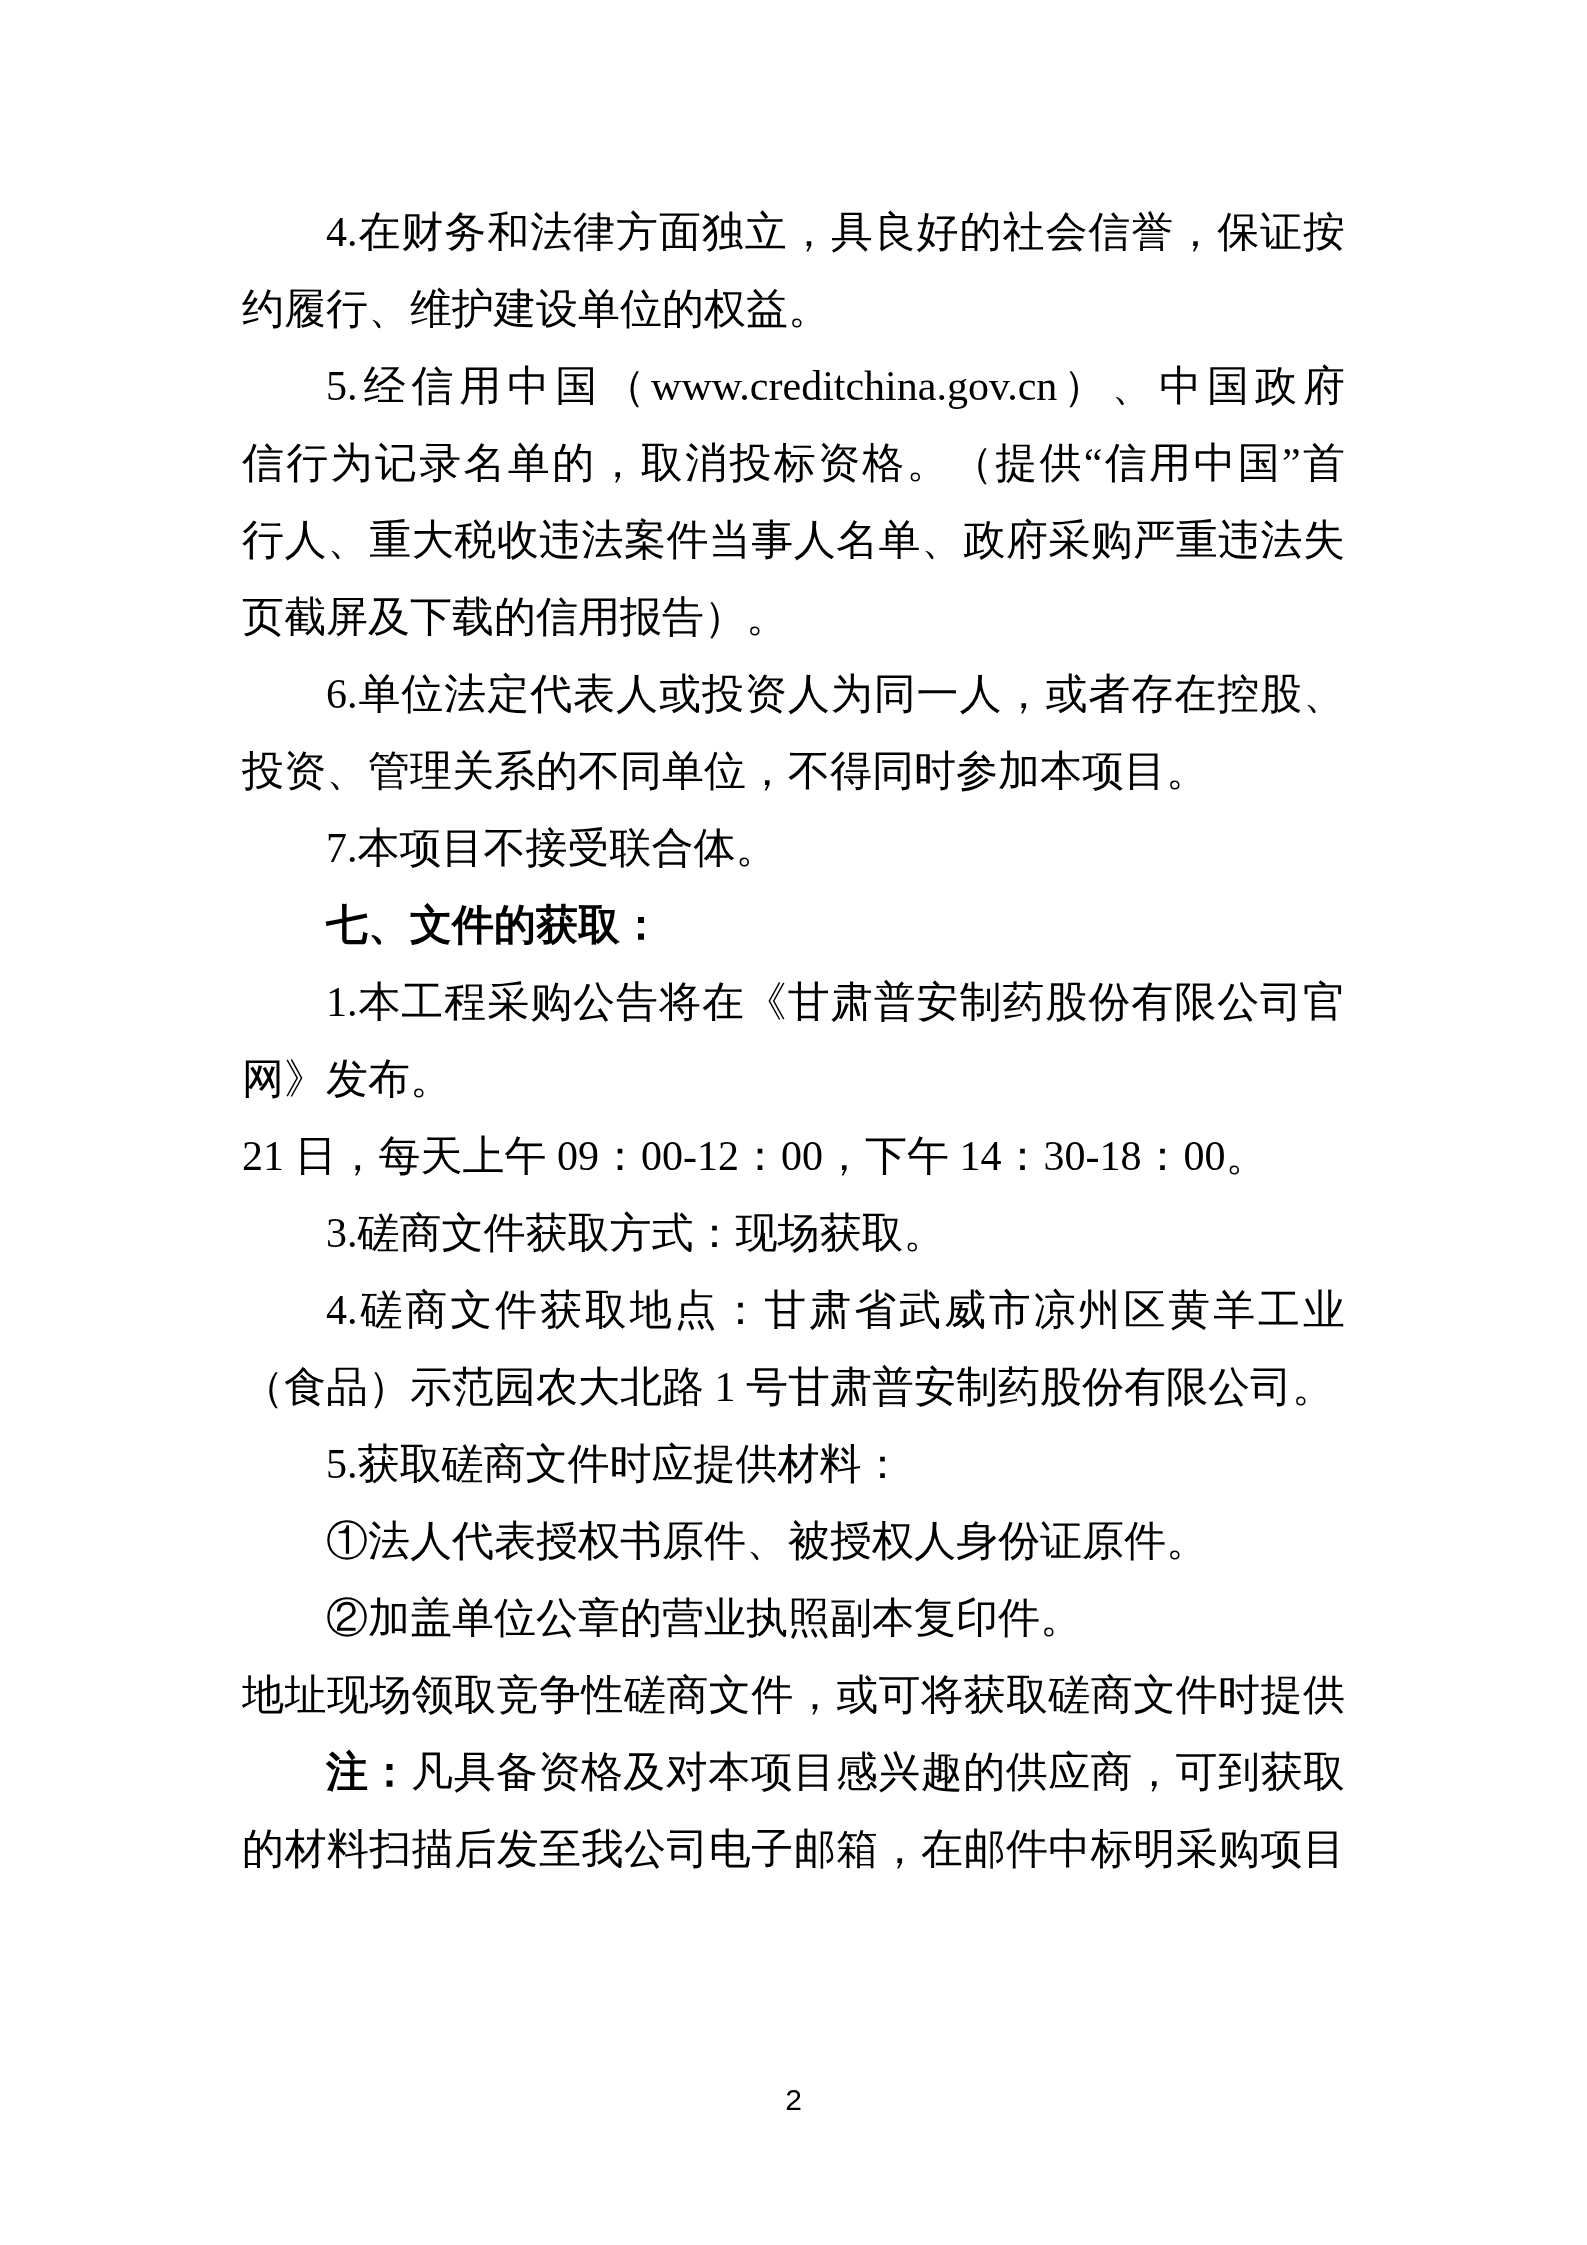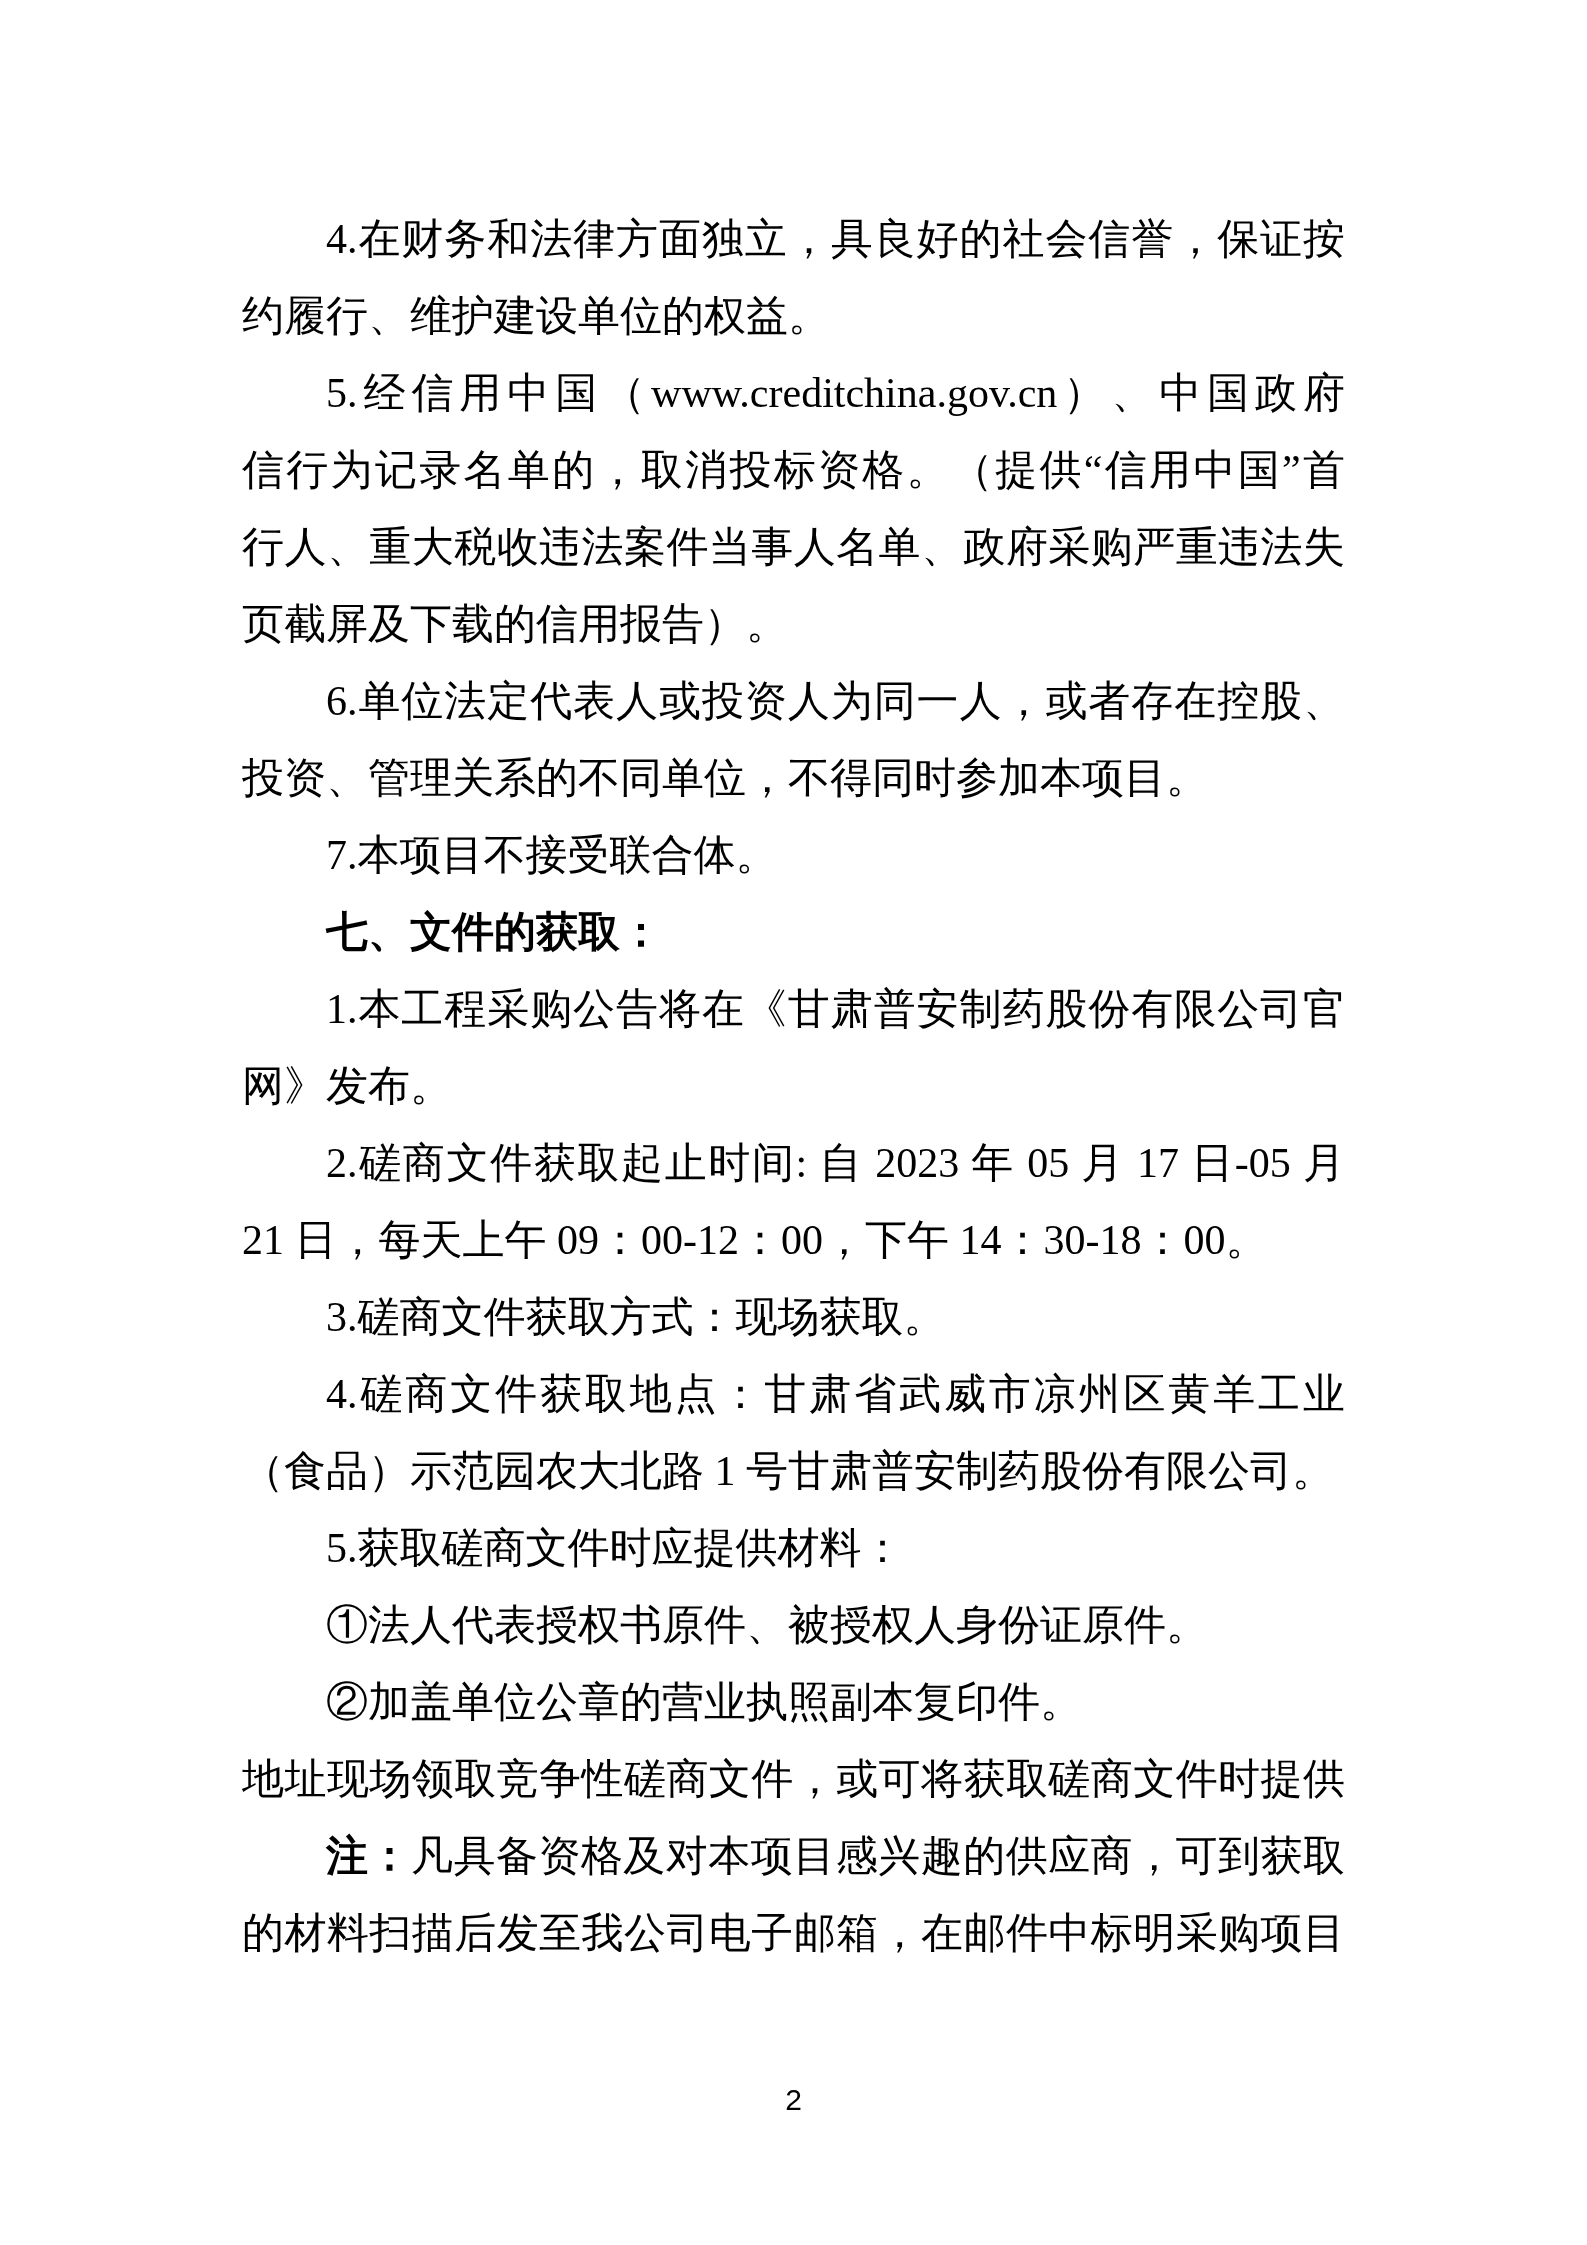--- a/index.html
+++ b/index.html
@@ -10,21 +10,21 @@
   .page {
     position: relative;
     width: 1587px;
     height: 2245px;
     background: #ffffff;
     overflow: hidden;
   }
   .doc-body {
     position: absolute;
     left: 242px;
-    top: 201px;
+    top: 194px;
     width: 1103px;
   }
   .line {
     font-family: "Liberation Serif", "DejaVu Serif", serif;
     font-size: 42px;
     line-height: 77px;
     color: #000000;
     white-space: normal;
   }
   .line.indent {
@@ -64,21 +64,20 @@
       <div class="line indent fill"><span>5.经信用中国（www.creditchina.gov.cn）、中国政府</span></div>
       <div class="line fill"><span>信行为记录名单的，取消投标资格。（提供“信用中国”首</span></div>
       <div class="line fill"><span>行人、重大税收违法案件当事人名单、政府采购严重违法失</span></div>
       <div class="line"><span>页截屏及下载的信用报告）。</span></div>
       <div class="line indent fill"><span>6.单位法定代表人或投资人为同一人，或者存在控股、</span></div>
       <div class="line"><span>投资、管理关系的不同单位，不得同时参加本项目。</span></div>
       <div class="line indent"><span>7.本项目不接受联合体。</span></div>
       <div class="line indent"><span class="run-heading">七、文件的获取：</span></div>
       <div class="line indent fill"><span>1.本工程采购公告将在《甘肃普安制药股份有限公司官</span></div>
       <div class="line"><span>网》发布。</span></div>
-      <div class="line indent fill"><span>2.磋商文件获取起止时间: 自 2023 年 05 月 17 日-05 月</span></div>
       <div class="line"><span>21 日，每天上午 09：00-12：00，下午 14：30-18：00。</span></div>
       <div class="line indent"><span>3.磋商文件获取方式：现场获取。</span></div>
       <div class="line indent fill"><span>4.磋商文件获取地点：甘肃省武威市凉州区黄羊工业</span></div>
       <div class="line"><span>（食品）示范园农大北路 1 号甘肃普安制药股份有限公司。</span></div>
       <div class="line indent"><span>5.获取磋商文件时应提供材料：</span></div>
       <div class="line indent"><span>①法人代表授权书原件、被授权人身份证原件。</span></div>
       <div class="line indent"><span>②加盖单位公章的营业执照副本复印件。</span></div>
       <div class="line fill"><span>地址现场领取竞争性磋商文件，或可将获取磋商文件时提供</span></div>
       <div class="line indent fill"><span class="run-bold">注：</span><span>凡具备资格及对本项目感兴趣的供应商，可到获取</span></div>
       <div class="line fill"><span>的材料扫描后发至我公司电子邮箱，在邮件中标明采购项目</span></div>

